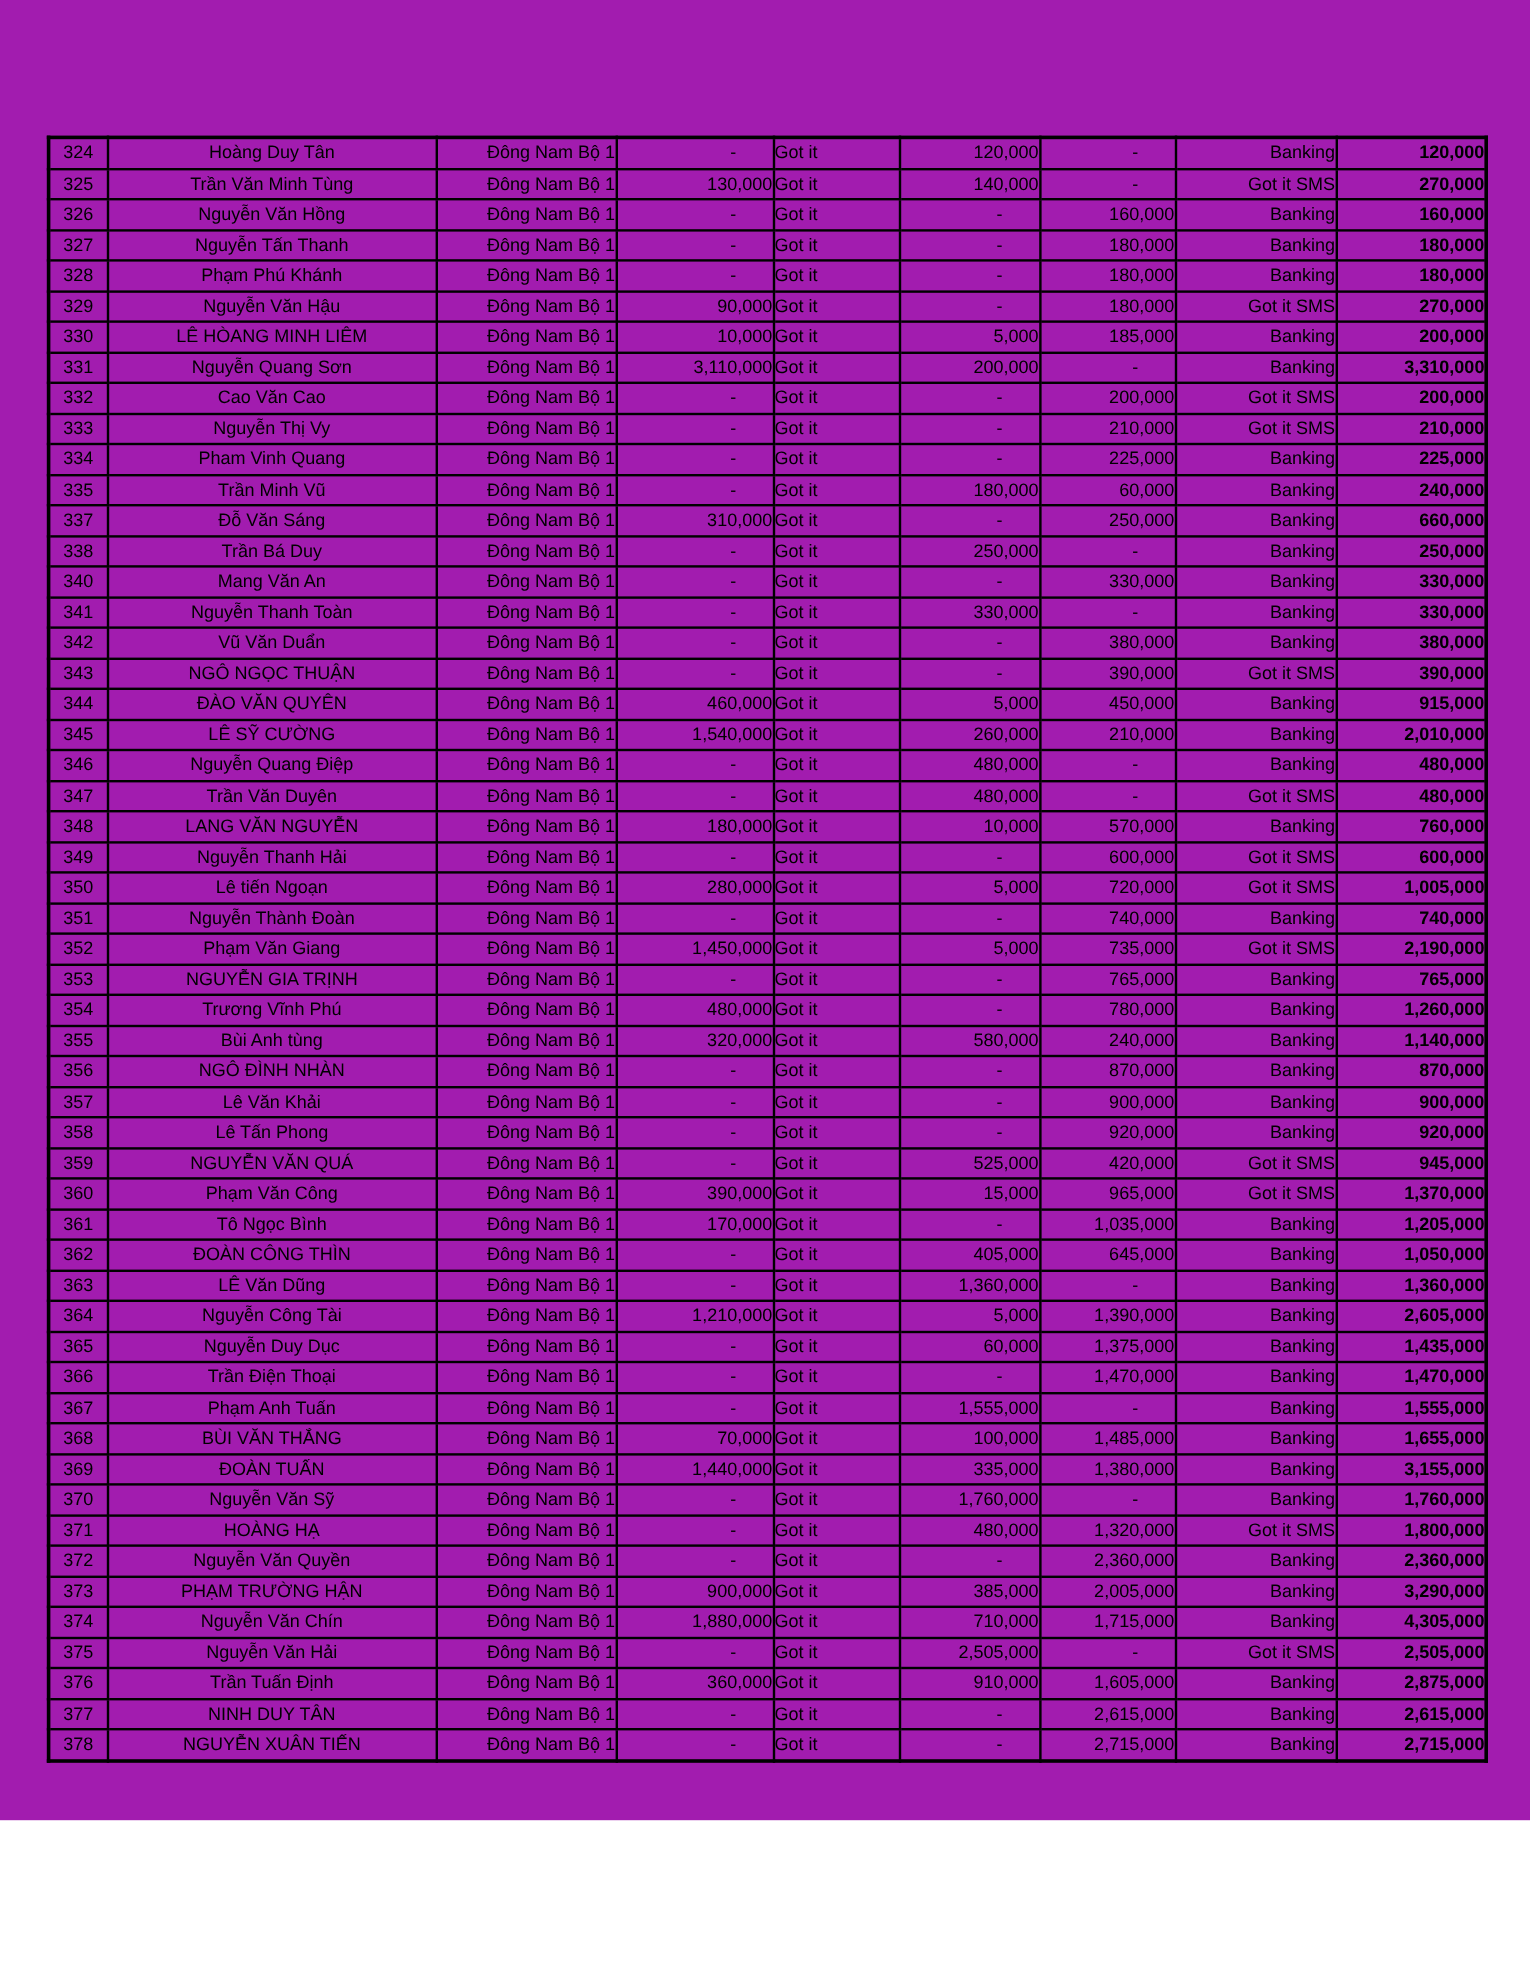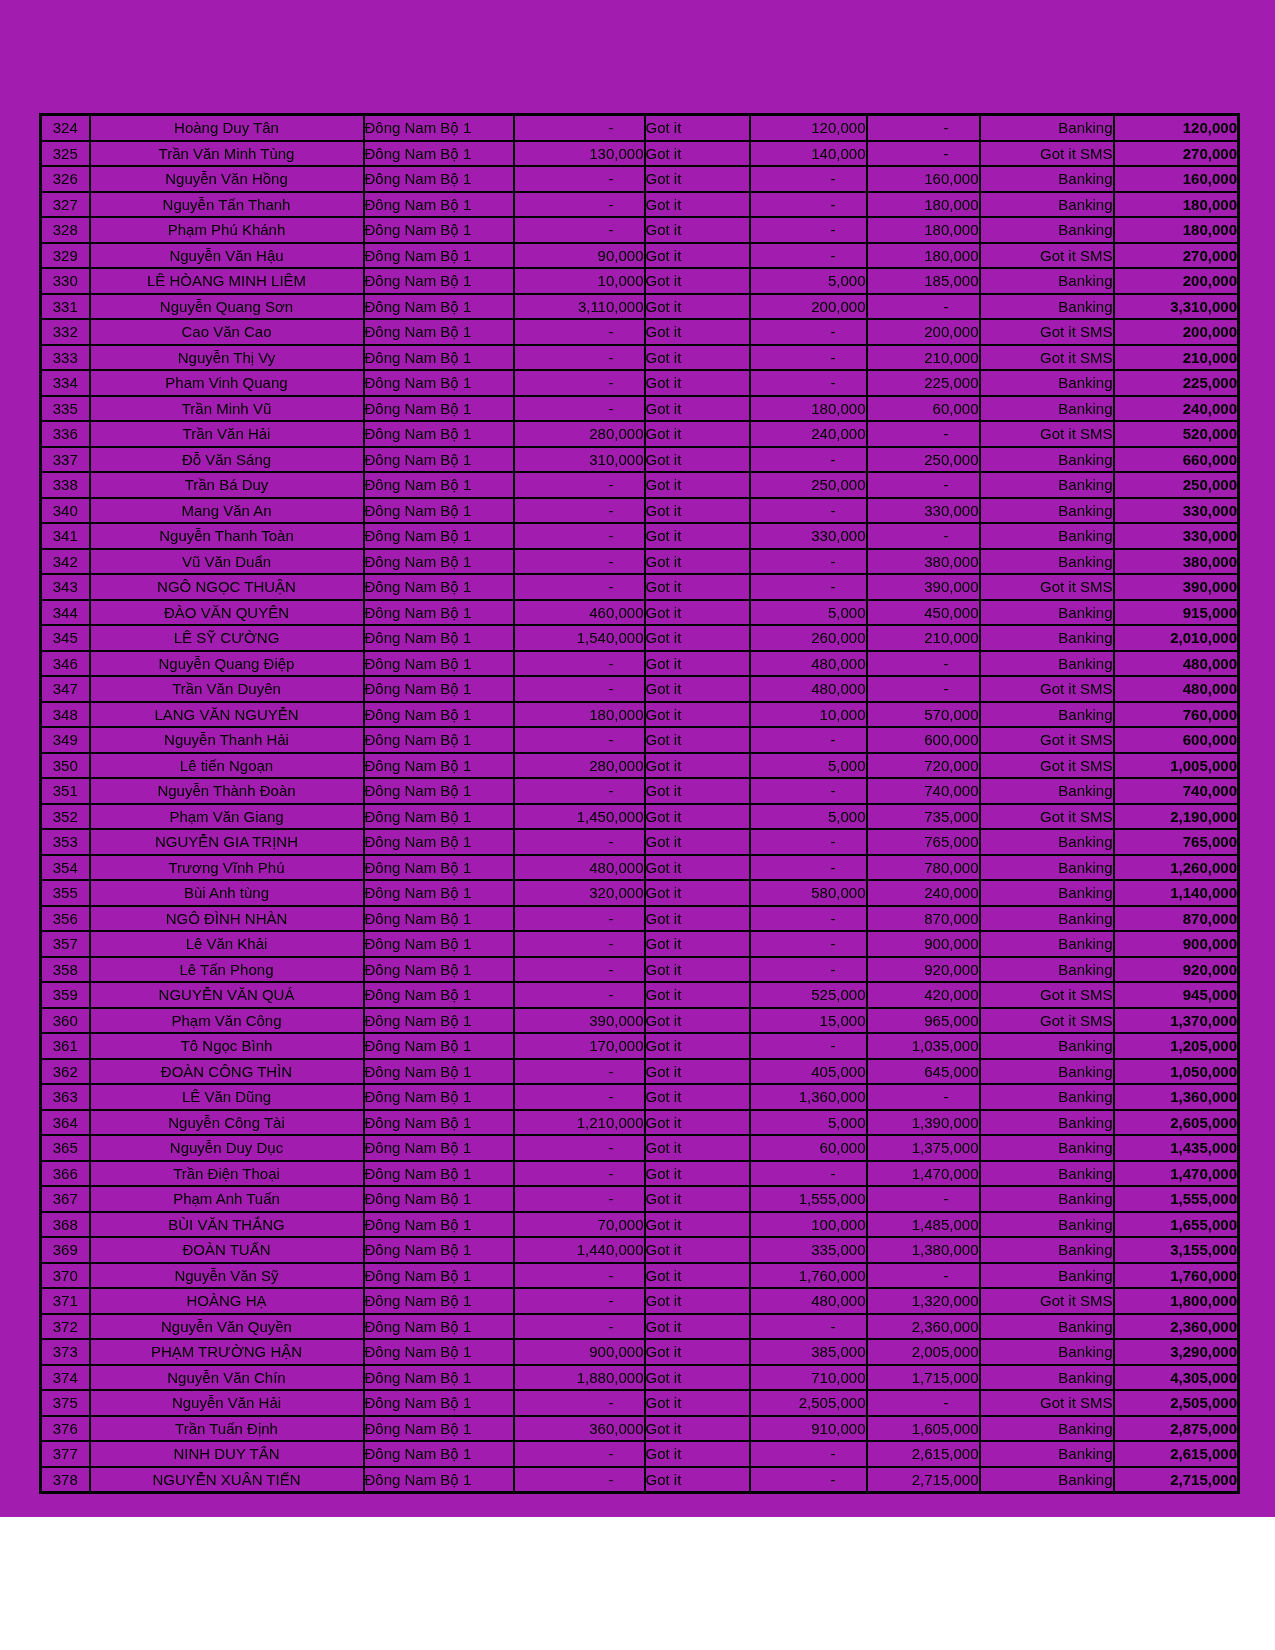--- a/index.html
+++ b/index.html
@@ -26,21 +26,21 @@
     height: 23.5px;
     font-size: 15px;
     line-height: 23.5px;
     padding: 0;
     overflow: hidden;
     white-space: nowrap;
     vertical-align: middle;
   }
   td.c-no     { text-align: center; }
   td.c-name   { text-align: center; padding: 0 4px; }
-  td.c-region { text-align: left; }
+  td.c-region { text-align: right; }
   td.c-amt    { text-align: right; padding-right: 6px; }
   td.c-amt.dash { padding-right: 30px; }
   td.c-got    { text-align: left; }
   td.c-method { text-align: right; padding-left: 8px; }
   td.c-total  { text-align: right; font-weight: bold; padding-right: 8px; }
   .footer-caption {
     position: absolute;
     top: 1576px;
     right: 38px;
     font-size: 19px;
@@ -191,31 +191,20 @@
           <td class="c-name">Trần Minh Vũ</td>
           <td class="c-region">Đông Nam Bộ 1</td>
           <td class="c-amt dash">-</td>
           <td class="c-got">Got it</td>
           <td class="c-amt">180,000</td>
           <td class="c-amt">60,000</td>
           <td class="c-method">Banking</td>
           <td class="c-total">240,000</td>
         </tr>
         <tr>
-          <td class="c-no">336</td>
-          <td class="c-name">Trần Văn Hải</td>
-          <td class="c-region">Đông Nam Bộ 1</td>
-          <td class="c-amt">280,000</td>
-          <td class="c-got">Got it</td>
-          <td class="c-amt">240,000</td>
-          <td class="c-amt dash">-</td>
-          <td class="c-method">Got it SMS</td>
-          <td class="c-total">520,000</td>
-        </tr>
-        <tr>
           <td class="c-no">337</td>
           <td class="c-name">Đỗ Văn Sáng</td>
           <td class="c-region">Đông Nam Bộ 1</td>
           <td class="c-amt">310,000</td>
           <td class="c-got">Got it</td>
           <td class="c-amt dash">-</td>
           <td class="c-amt">250,000</td>
           <td class="c-method">Banking</td>
           <td class="c-total">660,000</td>
         </tr>

